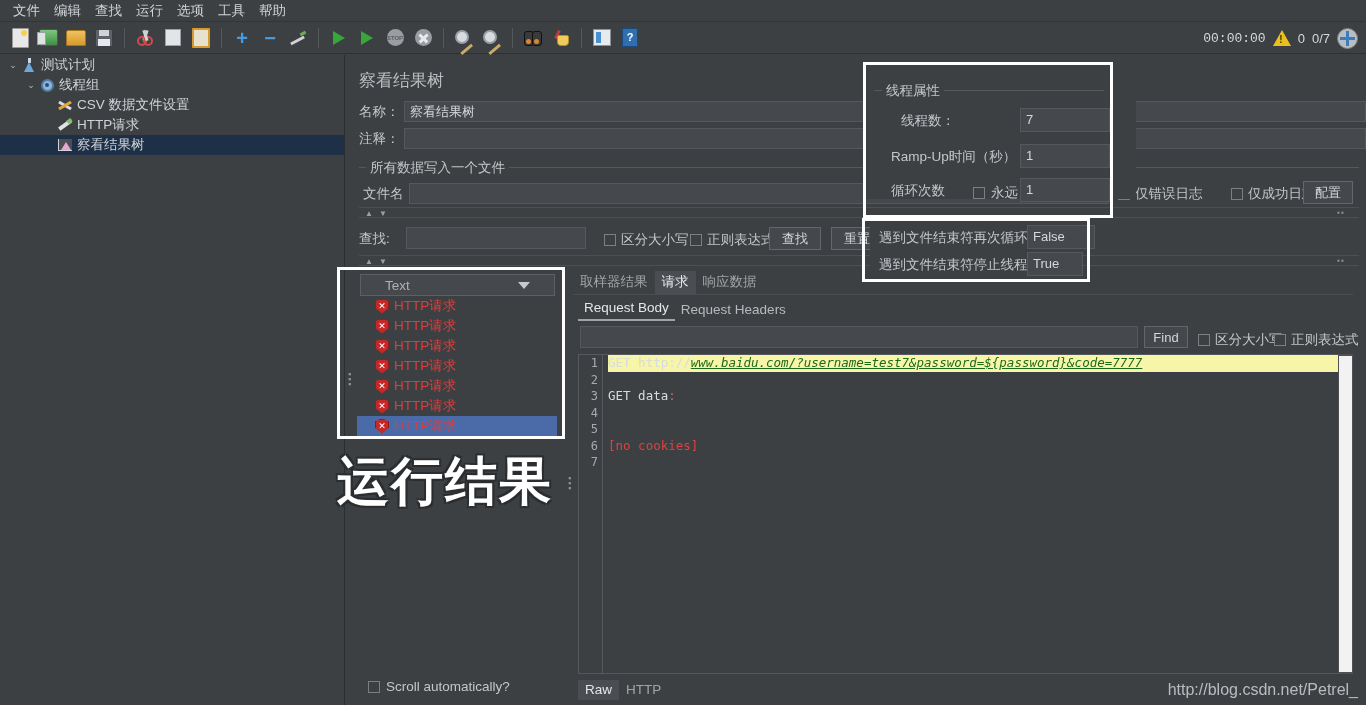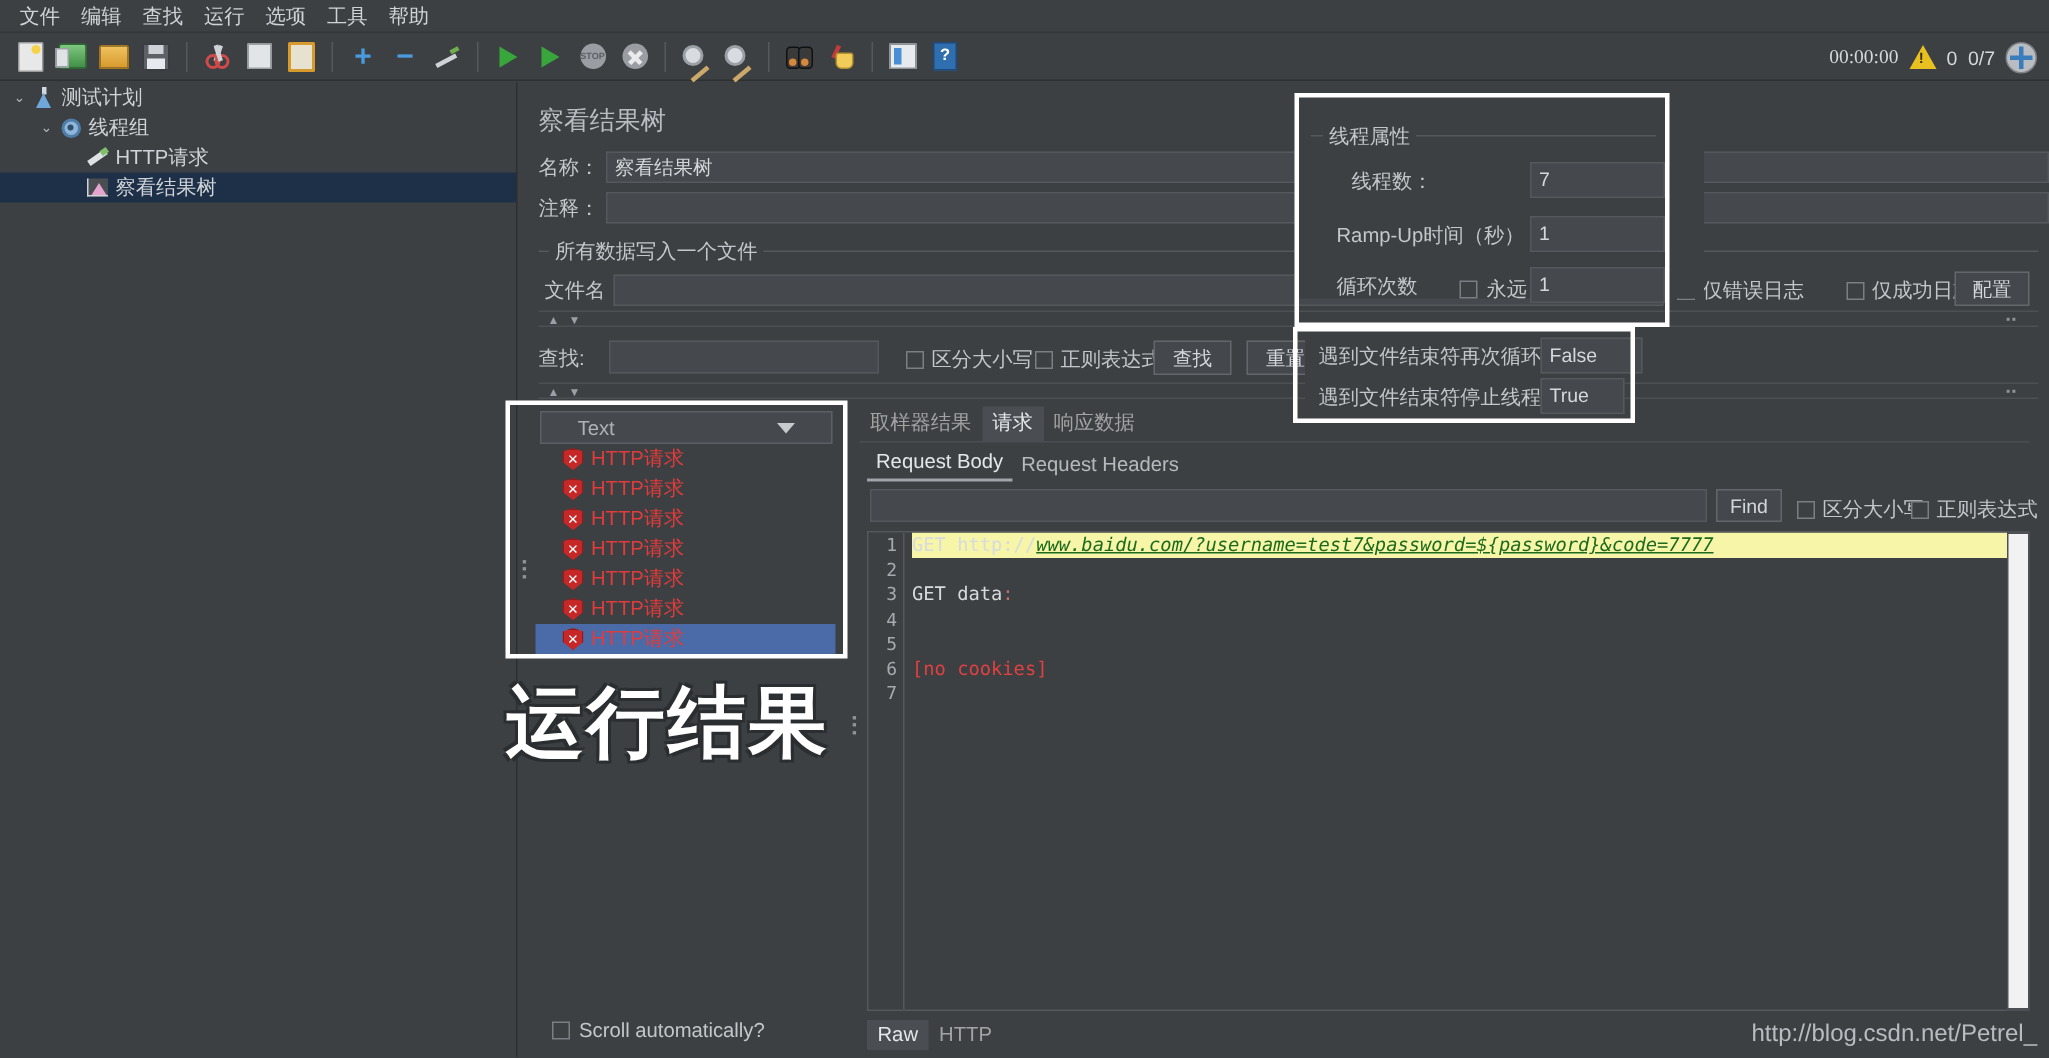--- a/index.html
+++ b/index.html
@@ -18,21 +18,21 @@
     border-bottom:1px solid #333639;display:flex;align-items:center;padding-left:6px;box-sizing:border-box;}
   .menubar .mi{padding:2px 7px;font-size:13.5px;color:#cfd2d6;cursor:default;}
 
   
   .toolbar{position:absolute;left:0;top:22px;width:1366px;height:32px;background:#3c4043;
     border-bottom:1px solid #2e3133;display:flex;align-items:center;padding-left:6px;box-sizing:border-box;}
   .tbtn{width:26px;height:26px;margin:0 1px;display:flex;align-items:center;justify-content:center;
     font-size:15px;line-height:1;position:relative;}
   .tsep{width:1px;height:20px;background:#55595d;margin:0 6px;}
   .status{position:absolute;right:8px;top:22px;height:32px;display:flex;align-items:center;gap:7px;}
-  .status .clock{font-size:13px;color:#d6d9dc;font-family:Liberation Serif, serif;}
+  .status .clock{font-size:13px;color:#d6d9dc;font-family:Liberation Mono, monospace;}
   .status .cnt{font-size:13px;color:#d6d9dc;}
 
   
   .ic{display:inline-block;position:relative;}
   .ic-doc{width:15px;height:18px;background:#e8e8e8;border:1px solid #9a9a9a;border-radius:1px;}
   .ic-doc:after{content:"";position:absolute;right:1px;top:1px;width:6px;height:6px;background:#f6d24b;border-radius:50%;}
   .ic-open{width:18px;height:14px;background:linear-gradient(#f0c260,#d79a2c);border:1px solid #a4761c;border-radius:2px 2px 1px 1px;}
   .ic-tpl{width:17px;height:15px;background:linear-gradient(#7fc77f,#3f8f46);border:1px solid #2e6b34;border-radius:2px;}
   .ic-tpl:after{content:"";position:absolute;left:-3px;top:2px;width:7px;height:11px;background:#dfe3e6;border:1px solid #9aa0a6;}
   .ic-save{width:16px;height:16px;background:#5e6268;border:1px solid #3a3d41;border-radius:1px;}
@@ -273,20 +273,27 @@
       <div class="trow" style="padding-left: 24px;">
         <span class="chev">⌄</span>
         <span class="tico">
           <span class="gear2"></span>
         </span>
         <span>线程组</span>
       </div>
       <div class="trow" style="padding-left: 42px;">
         <span class="chev"></span>
         <span class="tico">
+          <span class="wrench"></span>
+        </span>
+        <span>CSV 数据文件设置</span>
+      </div>
+      <div class="trow" style="padding-left: 42px;">
+        <span class="chev"></span>
+        <span class="tico">
           <span class="pen"></span>
         </span>
         <span>HTTP请求</span>
       </div>
       <div class="trow sel" style="padding-left: 42px;">
         <span class="chev"></span>
         <span class="tico">
           <span class="chart"></span>
         </span>
         <span>察看结果树</span>

